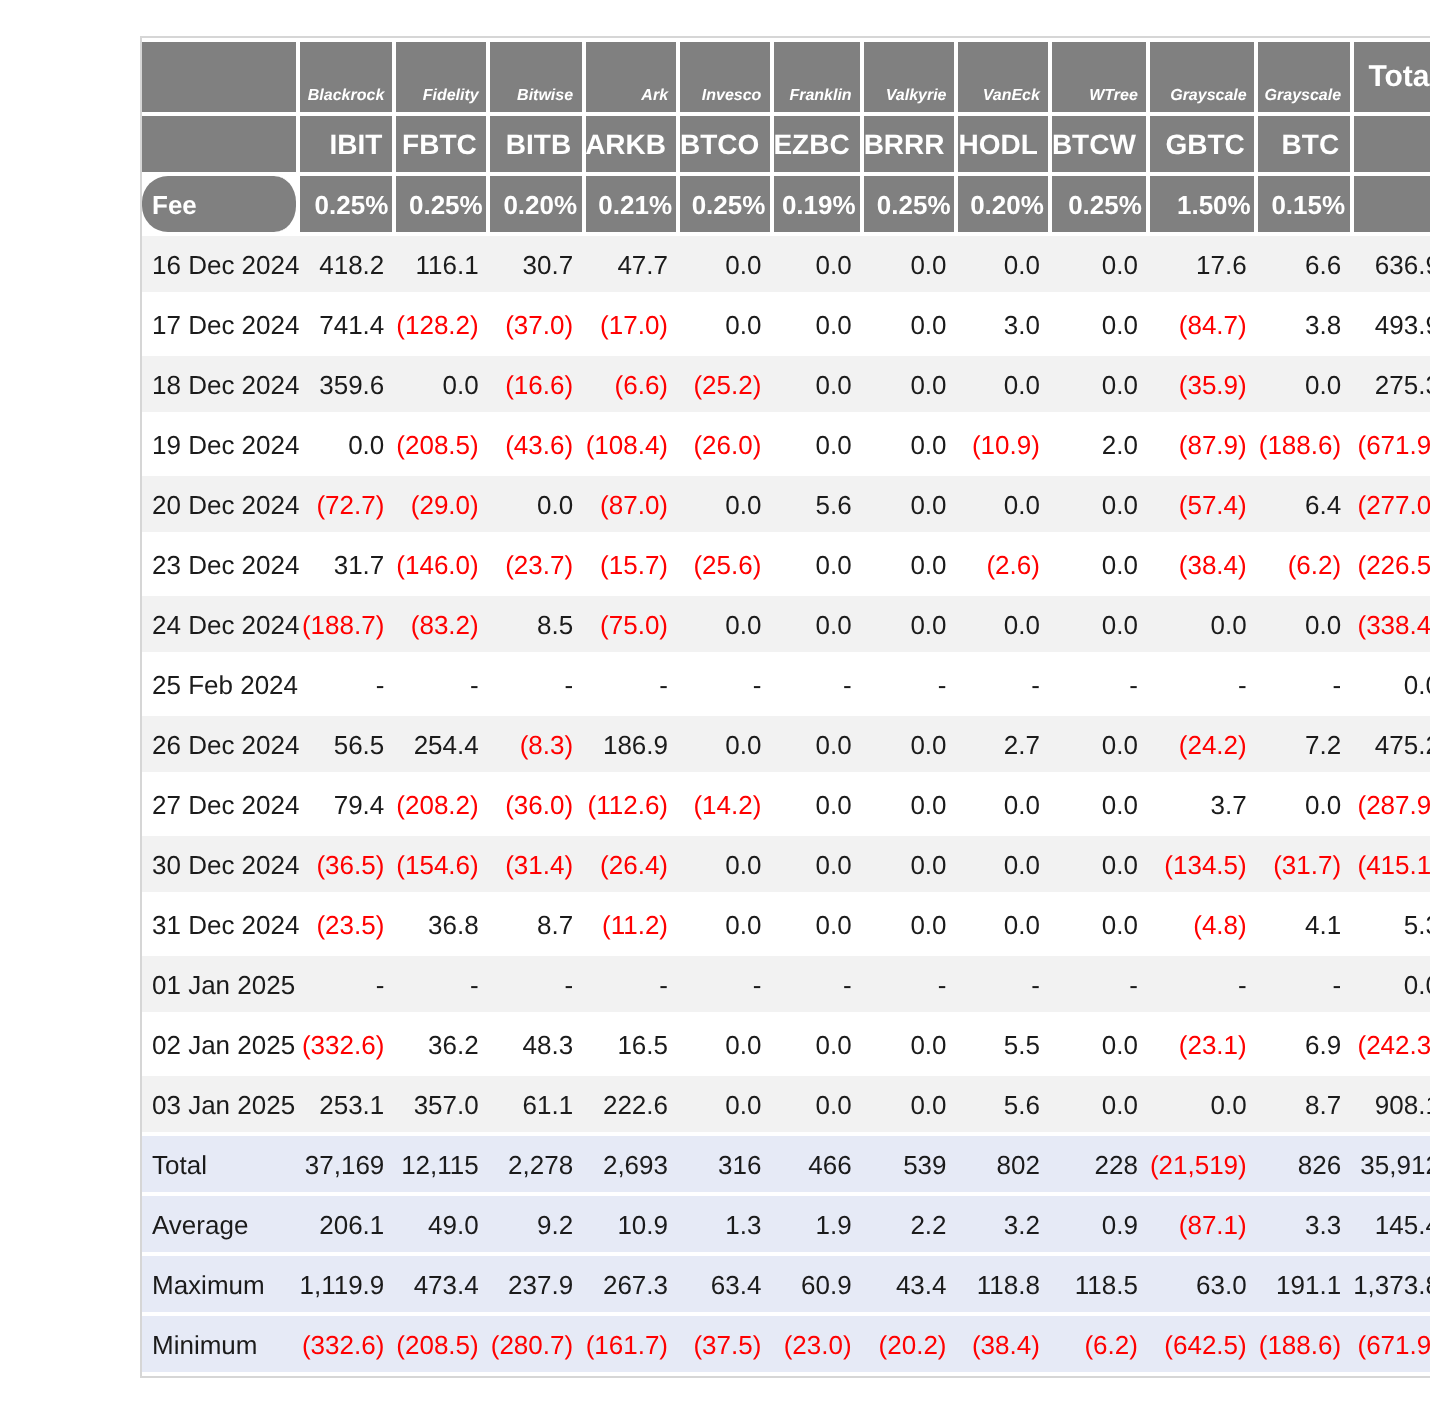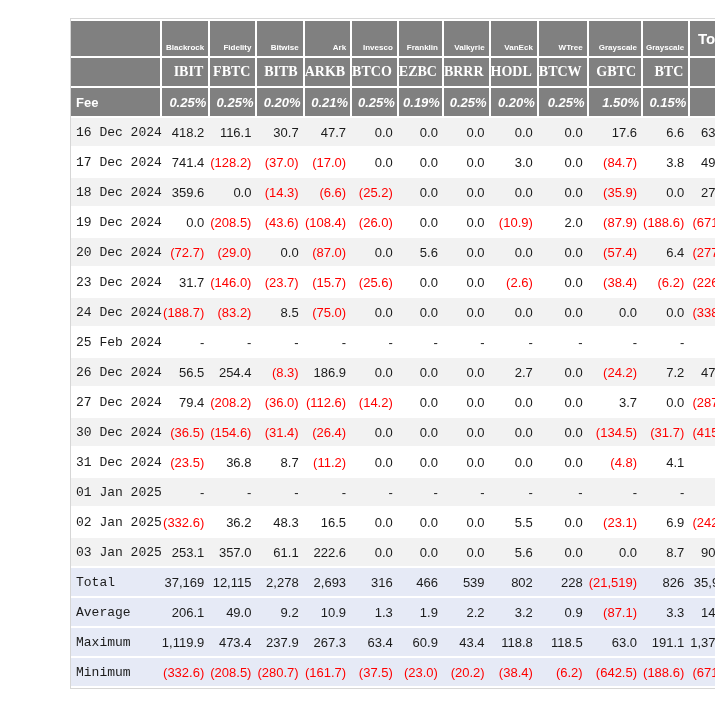--- a/index.html
+++ b/index.html
@@ -15,27 +15,27 @@
     border:1px solid #d6d6d6;
   }
   th{
     background:var(--header-bg,#808080);
     color:#ffffff;font-weight:bold;margin:0;
   }
   td,th{overflow:hidden;white-space:nowrap;padding:0;}
   .sep{border-right:2px solid #ffffff;}
   thead tr.hrow1{height:35px;}
   thead tr.hrow2, thead tr.hrow3, tbody tr{height:28px;}
-  th.provider{font-size:8px;text-align:right;vertical-align:bottom;padding:0 4px 4px 0;}
+  th.provider{font-size:8px;text-align:right;vertical-align:bottom;padding:0 4px 4px 0;font-style:italic;}
   th.total-head{font-size:15px;text-align:right;vertical-align:middle;padding-right:7px;}
-  th.ticker{font-size:14px;text-align:right;padding-right:5px;font-family:Liberation Serif, serif;}
-  th.fee{font-size:13px;text-align:right;padding-right:2px;font-style:italic;}
-  th.fee-label{font-size:13px;text-align:left;padding-left:5px;font-weight:bold;}
+  th.ticker{font-size:14px;text-align:right;padding-right:5px;}
+  th.fee{font-size:13px;text-align:right;padding-right:2px;}
+  th.fee-label{font-size:13px;text-align:left;padding-left:5px;font-weight:bold;border-radius:13px;}
   td{font-size:13px;color:var(--text,#1b1b1b);background:#ffffff;}
-  td.date,td.sum-label{text-align:left;padding-left:5px;font-family:Liberation Mono, monospace;}
+  td.date,td.sum-label{text-align:left;padding-left:5px;}
   td.num{text-align:right;padding-right:6px;}
   td.neg{color:var(--negative,#ff0000);}
   tr.stripe td{background:var(--row-stripe,#f2f2f2);}
   tr.srow td{background:var(--summary-bg,#e6eaf6);}
 </style>
 </head>
 <body style="--header-bg: #808080; --negative: #ff0000; --row-stripe: #f2f2f2; --summary-bg: #e6eaf6; --text: #1b1b1b;">
 
 <div class="table-wrap">
   <table>
@@ -129,21 +129,21 @@
           <td class="num">3.0</td>
           <td class="num">0.0</td>
           <td class="num neg">(84.7)</td>
           <td class="num">3.8</td>
           <td class="num">493.9</td>
         </tr>
         <tr class="stripe">
           <td class="date">18 Dec 2024</td>
           <td class="num">359.6</td>
           <td class="num">0.0</td>
-          <td class="num neg">(14.3)</td>
+          <td class="num neg">(16.6)</td>
           <td class="num neg">(6.6)</td>
           <td class="num neg">(25.2)</td>
           <td class="num">0.0</td>
           <td class="num">0.0</td>
           <td class="num">0.0</td>
           <td class="num">0.0</td>
           <td class="num neg">(35.9)</td>
           <td class="num">0.0</td>
           <td class="num">275.3</td>
         </tr>

